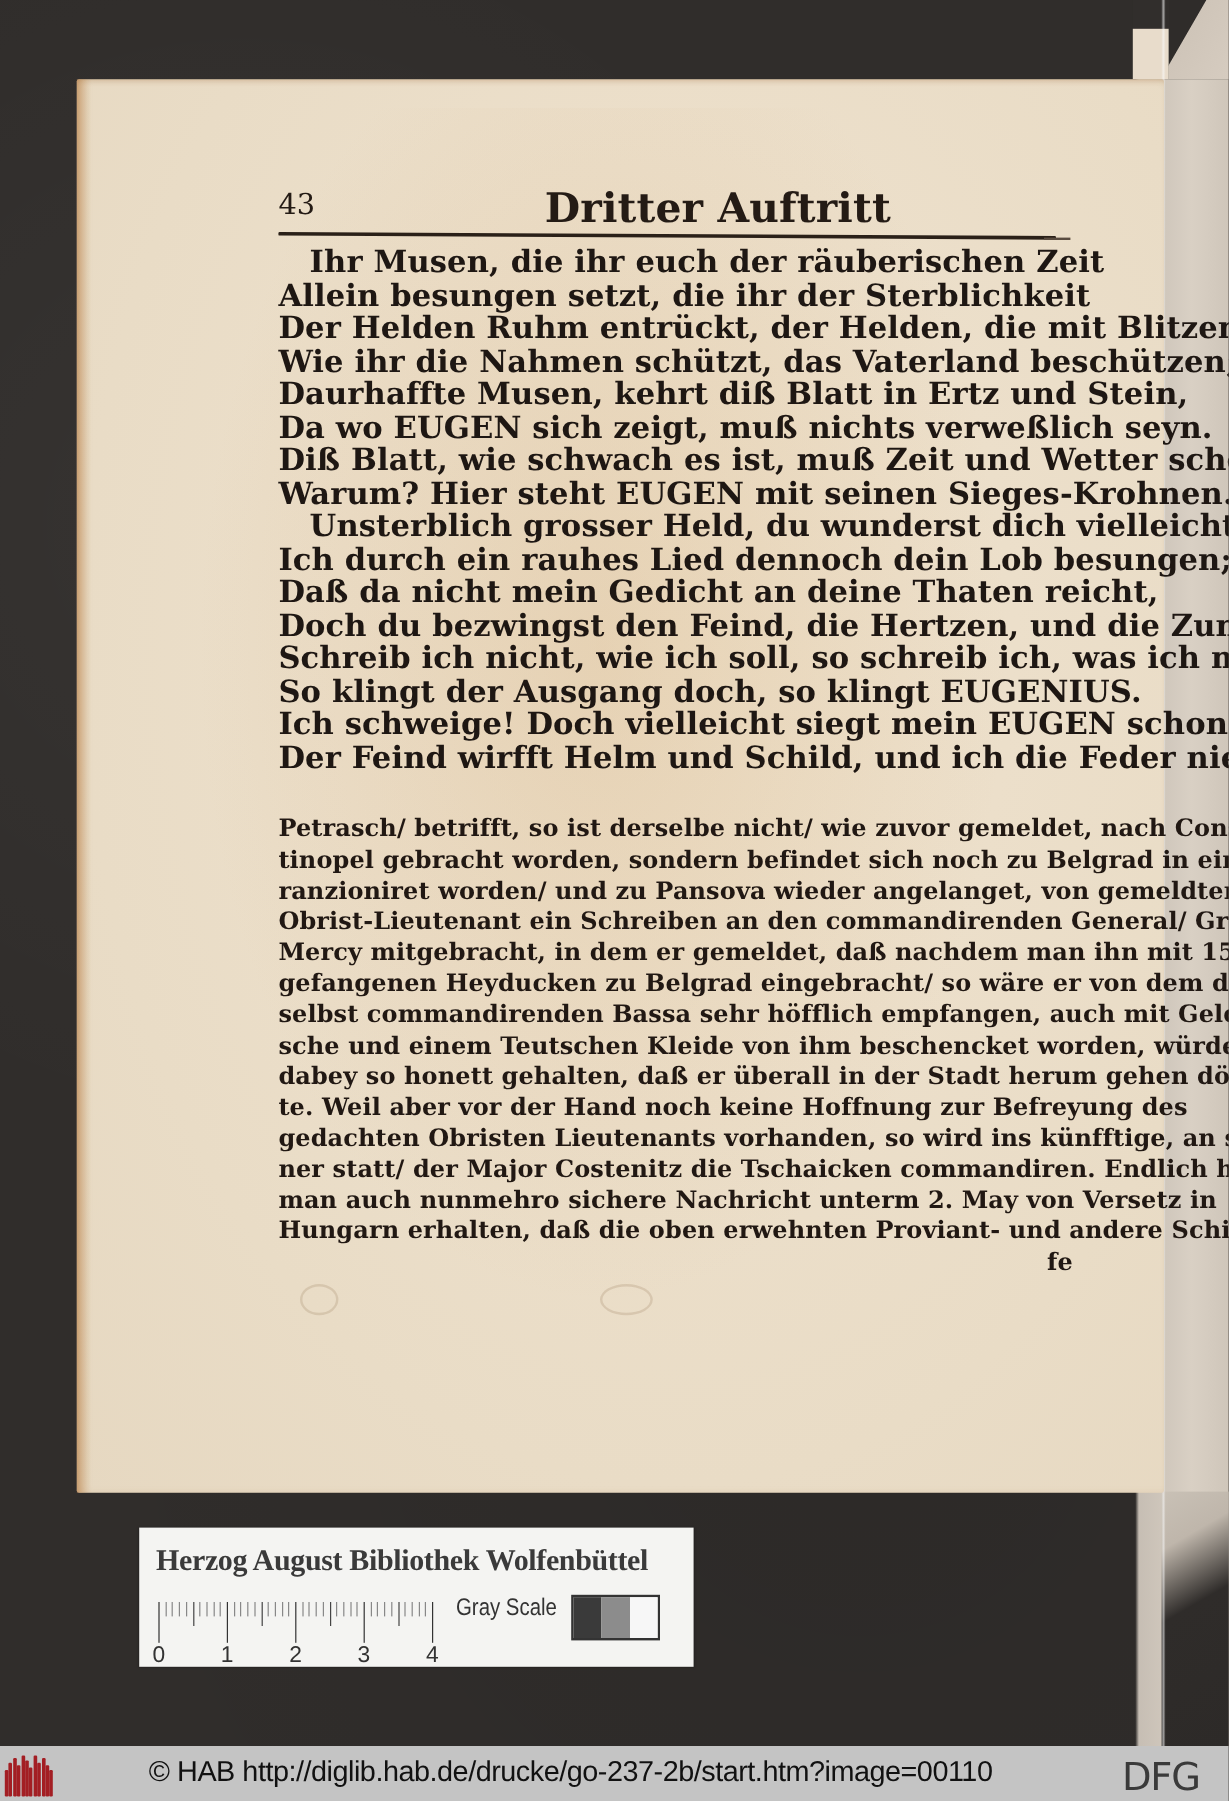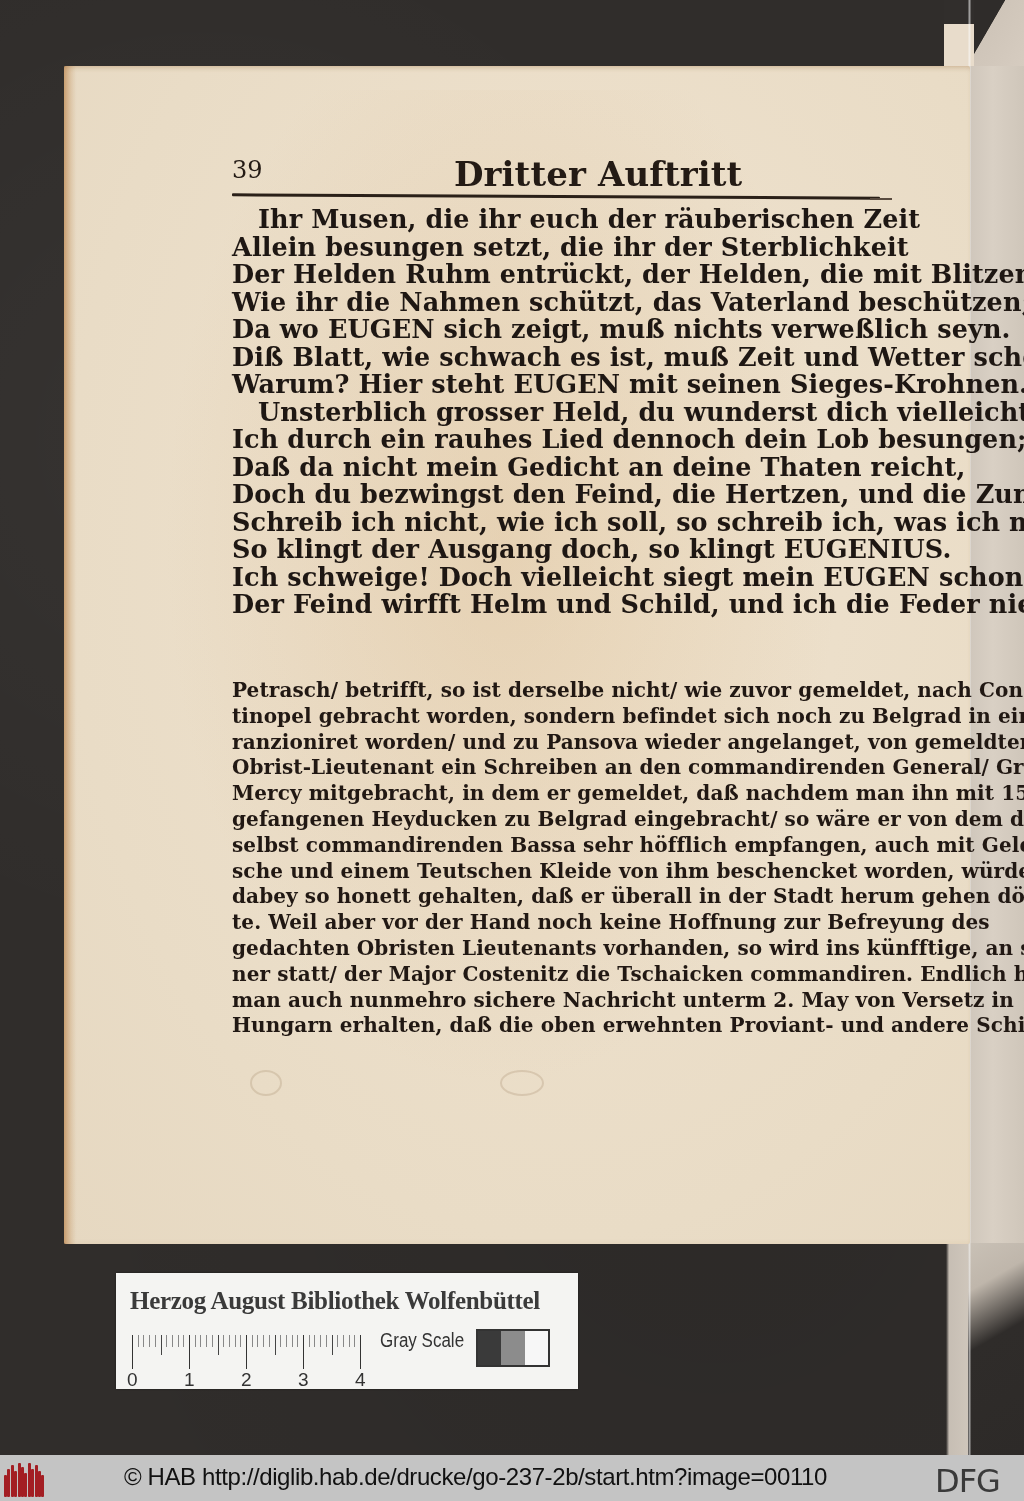--- a/index.html
+++ b/index.html
@@ -161,31 +161,32 @@
   <div class="tab"></div>
   <div class="wedge"></div>
 </div>
 <div class="right-strip-bottom"></div>
 <div class="glass-line"></div>
 
 <div class="page"></div>
 <div class="text-stain"></div>
 
 <div class="header-row fraktur">
-  <span class="page-number">39</span>
+  <span class="page-number">43</span>
   <span class="running-head">Dritter Auftritt</span>
 </div>
 <div class="head-rule"></div>
 <div class="head-rule-tail"></div>
 
 <div class="poem fraktur" id="poem">
     <div class="line indent">Ihr Musen, die ihr euch der räuberischen Zeit</div>
     <div class="line">Allein besungen setzt, die ihr der Sterblichkeit</div>
     <div class="line">Der Helden Ruhm entrückt, der Helden, die mit Blitzen,</div>
     <div class="line">Wie ihr die Nahmen schützt, das Vaterland beschützen;</div>
+    <div class="line">Daurhaffte Musen, kehrt diß Blatt in Ertz und Stein,</div>
     <div class="line">Da wo EUGEN sich zeigt, muß nichts verweßlich seyn.</div>
     <div class="line">Diß Blatt, wie schwach es ist, muß Zeit und Wetter schonen.</div>
     <div class="line">Warum? Hier steht EUGEN mit seinen Sieges-Krohnen.</div>
     <div class="line indent">Unsterblich grosser Held, du wunderst dich vielleicht,</div>
     <div class="line">Ich durch ein rauhes Lied dennoch dein Lob besungen;</div>
     <div class="line">Daß da nicht mein Gedicht an deine Thaten reicht,</div>
     <div class="line">Doch du bezwingst den Feind, die Hertzen, und die Zungen.</div>
     <div class="line">Schreib ich nicht, wie ich soll, so schreib ich, was ich muß,</div>
     <div class="line">So klingt der Ausgang doch, so klingt EUGENIUS.</div>
     <div class="line">Ich schweige! Doch vielleicht siegt mein EUGEN schon wieder;</div>
@@ -200,20 +201,21 @@
     <div class="pline">Mercy mitgebracht, in dem er gemeldet, daß nachdem man ihn mit 150.</div>
     <div class="pline">gefangenen Heyducken zu Belgrad eingebracht/ so wäre er von dem da-</div>
     <div class="pline">selbst commandirenden Bassa sehr höfflich empfangen, auch mit Geld, Wä-</div>
     <div class="pline">sche und einem Teutschen Kleide von ihm beschencket worden, würde auch</div>
     <div class="pline">dabey so honett gehalten, daß er überall in der Stadt herum gehen dörff-</div>
     <div class="pline">te.   Weil aber vor der Hand noch keine Hoffnung zur Befreyung des</div>
     <div class="pline">gedachten Obristen Lieutenants vorhanden, so wird ins künfftige, an sei-</div>
     <div class="pline">ner statt/ der Major Costenitz die Tschaicken commandiren.   Endlich hat</div>
     <div class="pline">man auch nunmehro sichere Nachricht unterm 2. May von Versetz in</div>
     <div class="pline">Hungarn erhalten, daß die oben erwehnten Proviant- und andere Schif-</div>
+    <div class="pline catch">fe</div>
   </div>
 
 <div class="faint-mark" style="left:250px;width:28px;"></div>
 <div class="faint-mark" style="left:500px;width:40px;"></div>
 
 <div class="card">
   <div class="card-title">Herzog August Bibliothek Wolfenbüttel</div>
   <div class="ruler" id="ruler">
       <div class="tick major" style="left: 0px;"></div>
       <div class="tick minor" style="left: 5.7px;"></div>

